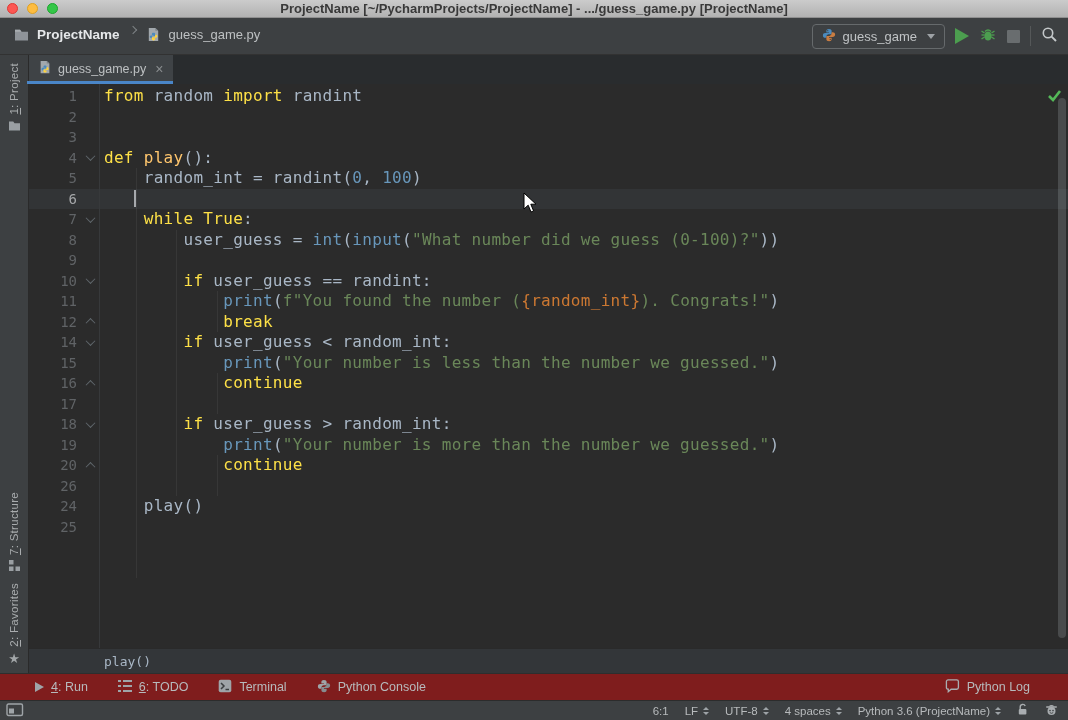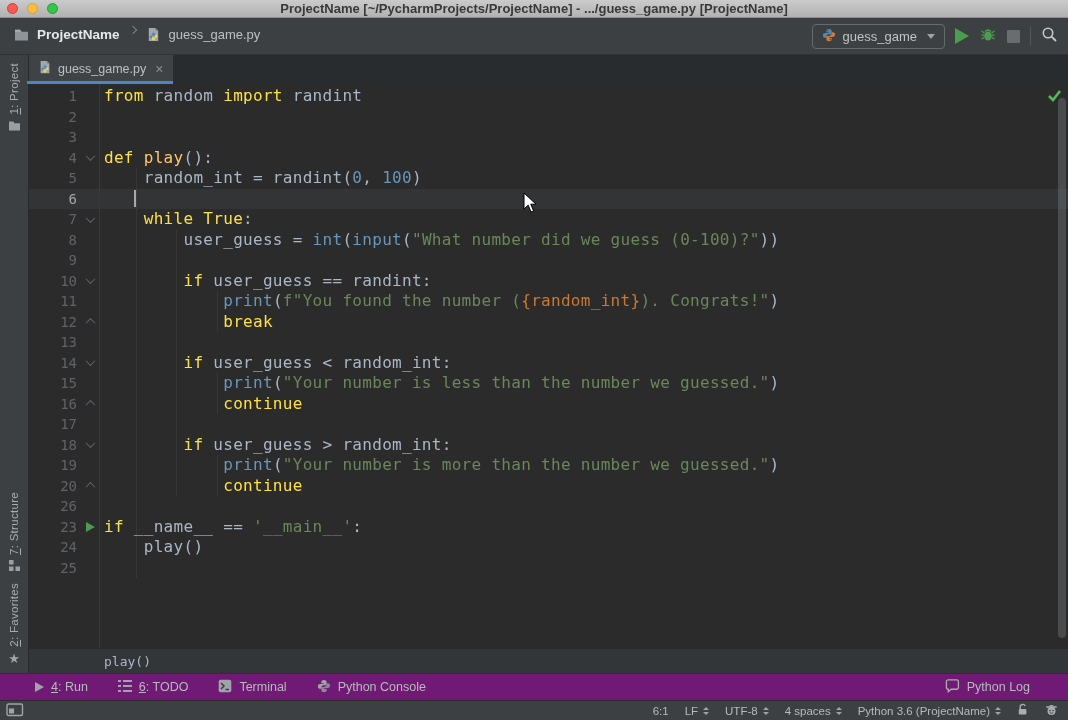--- a/index.html
+++ b/index.html
@@ -69,21 +69,21 @@
   .iguide { position:absolute; width:1px; background:rgba(255,255,255,0.06); }
   .caret { position:absolute; left:105px; top:106px; width:1.5px; height:17px; background:#BBBEC2; opacity:0.85; }
   .scrollthumb { position:absolute; right:2px; top:14px; width:8px; height:540px; border-radius:4px; background:rgba(164,170,174,0.25); }
   .inspect-ok { position:absolute; right:6px; top:3px; }
 
   
   .crumbbar { flex:none; height:25px; background:#333639; border-top:1px solid #2A2A2A; display:flex; align-items:center; padding-left:75px;
               font-family:"DejaVu Sans Mono",monospace; font-size:13px; color:#A9B7C6; }
 
   
-  .twbar { flex:none; height:27px; background:#701a75; border-top:1px solid #2E2E2E; display:flex; align-items:center; padding:0 0 0 35px; gap:30px; font-size:12.5px; color:#B7BABC; }
+  .twbar { flex:none; height:27px; background:#7f1d1d; border-top:1px solid #2E2E2E; display:flex; align-items:center; padding:0 0 0 35px; gap:30px; font-size:12.5px; color:#B7BABC; }
   .tw-item { display:flex; align-items:center; gap:7px; }
   .run-tri-sm { width:0; height:0; border-top:5.5px solid transparent; border-bottom:5.5px solid transparent; border-left:9px solid #9FA4A8; }
   .eventlog { margin-left:auto; margin-right:38px; display:flex; align-items:center; gap:7px; }
 
   
   .statusbar { flex:none; height:20px; background:#3D4042; border-top:1px solid #2C2C2C; display:flex; align-items:center; font-size:11.5px; color:#B7BABC; padding:0 10px 0 6px; }
   .sb-right { margin-left:auto; display:flex; align-items:center; gap:16px; }
   .sb-item { display:flex; align-items:center; gap:5px; }
   .stp { display:flex; flex-direction:column; gap:2px; }
   .stp .u { width:0; height:0; border-left:3px solid transparent; border-right:3px solid transparent; border-bottom:3.5px solid #9EA3A7; }
@@ -264,24 +264,20 @@
               <div class="gut">11</div>
               <div class="code"><span class="tk-pl">            </span><span class="tk-bi">print</span><span class="tk-pl">(</span><span class="tk-str">f"You found the number (</span><span class="tk-fx">{random_int}</span><span class="tk-str">). Congrats!"</span><span class="tk-pl">)</span></div>
             </div>
             <div class="line">
               <div class="gut">12<span class="gut-icon">
                   <span class="chv up"></span>
                 </span></div>
               <div class="code"><span class="tk-pl">            </span><span class="tk-kw">break</span></div>
             </div>
             <div class="line">
-              <div class="gut">13</div>
-              <div class="code"></div>
-            </div>
-            <div class="line">
               <div class="gut">14<span class="gut-icon">
                   <span class="chv dn"></span>
                 </span></div>
               <div class="code"><span class="tk-pl">        </span><span class="tk-kw">if</span><span class="tk-pl"> user_guess &lt; random_int:</span></div>
             </div>
             <div class="line">
               <div class="gut">15</div>
               <div class="code"><span class="tk-pl">            </span><span class="tk-bi">print</span><span class="tk-pl">(</span><span class="tk-str">"Your number is less than the number we guessed."</span><span class="tk-pl">)</span></div>
             </div>
             <div class="line">
@@ -306,26 +302,20 @@
             </div>
             <div class="line">
               <div class="gut">20<span class="gut-icon">
                   <span class="chv up"></span>
                 </span></div>
               <div class="code"><span class="tk-pl">            </span><span class="tk-kw">continue</span></div>
             </div>
             <div class="line">
               <div class="gut">26</div>
               <div class="code"></div>
-            </div>
-            <div class="line">
-              <div class="gut">23<span class="gut-icon">
-                  <span class="runline"></span>
-                </span></div>
-              <div class="code"><span class="tk-kw">if</span><span class="tk-pl"> __name__ == </span><span class="tk-str">'__main__'</span><span class="tk-pl">:</span></div>
             </div>
             <div class="line">
               <div class="gut">24</div>
               <div class="code"><span class="tk-pl">    play()</span></div>
             </div>
             <div class="line">
               <div class="gut">25</div>
               <div class="code"></div>
             </div>
           </div>

